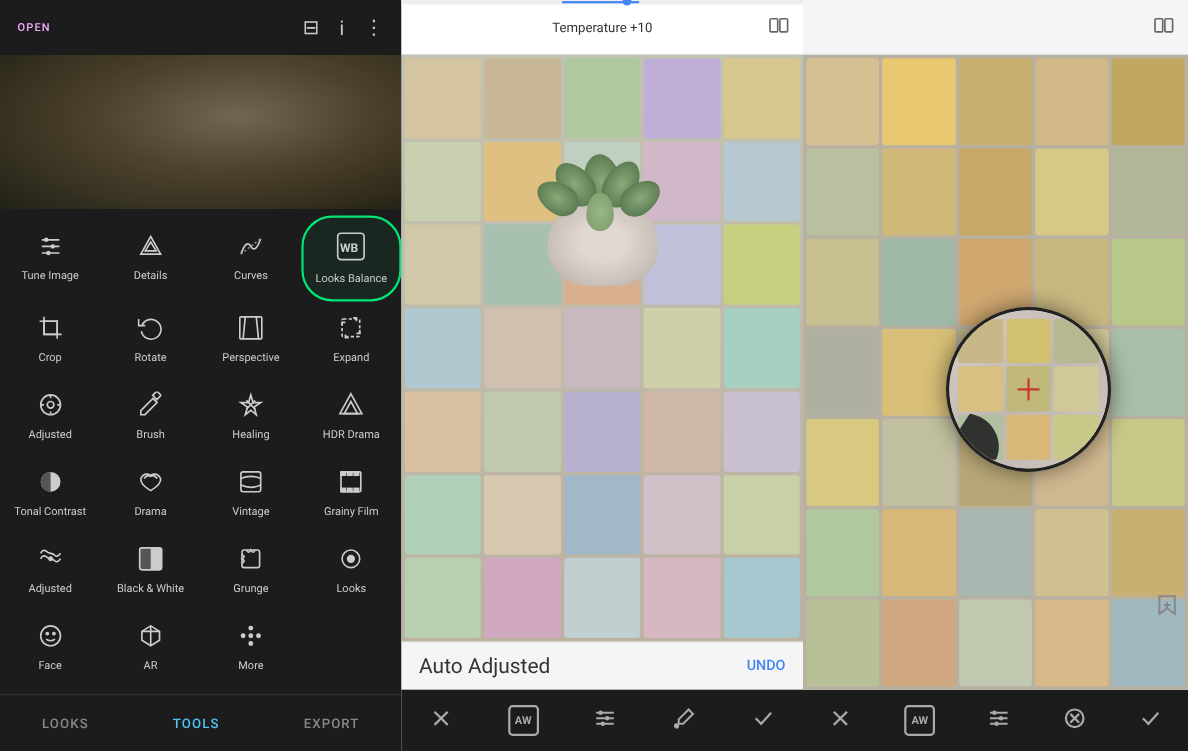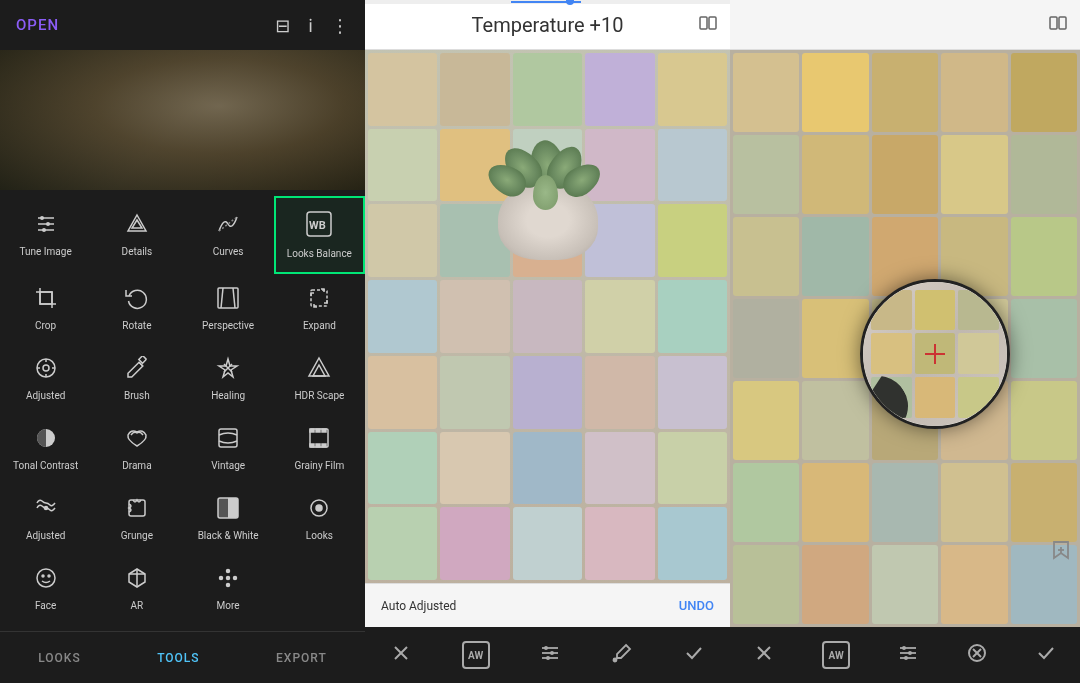--- a/index.html
+++ b/index.html
@@ -24,22 +24,22 @@
 
     .top-bar {
       display: flex;
       align-items: center;
       justify-content: space-between;
       padding: 10px 16px;
       height: 50px;
     }
 
     .open-text {
-      color: #8b5cf6;
-      font-size: 15px;
+      color: #f0abfc;
+      font-size: 10px;
       font-weight: 500;
       letter-spacing: 1px;
     }
 
     .top-icons {
       display: flex;
       gap: 18px;
       align-items: center;
     }
 
@@ -79,20 +79,21 @@
     }
 
     .tool-item {
       display: flex;
       flex-direction: column;
       align-items: center;
       justify-content: center;
       padding: 12px 4px;
       cursor: pointer;
       position: relative;
+      border-radius: 28px;
     }
 
     .tool-item.highlighted {
       border: 2.5px solid #00e676;
       background: rgba(0, 230, 118, 0.05);
     }
 
     .tool-icon {
       color: #ccc;
       font-size: 24px;
@@ -144,21 +145,21 @@
       height: 50px;
       background: #fff;
       display: flex;
       align-items: center;
       justify-content: center;
       position: relative;
       border-bottom: 1px solid #ddd;
     }
 
     .temp-label {
-      font-size: 20px;
+      font-size: 12px;
       color: #333;
     }
 
     .split-icon {
       position: absolute;
       right: 12px;
       color: #666;
       font-size: 16px;
     }
 
@@ -213,21 +214,21 @@
       background: #f5f5f5;
       display: flex;
       align-items: center;
       justify-content: space-between;
       padding: 0 16px;
       border-top: 1px solid #ddd;
     }
 
     .auto-adjusted {
       color: #333;
-      font-size: 12px;
+      font-size: 19px;
     }
 
     .undo-text {
       color: #4285f4;
       font-size: 13px;
       font-weight: 500;
       cursor: pointer;
     }
 
     .editor-bottom-bar {
@@ -444,21 +445,21 @@
         <span class="tool-label">Healing</span>
       </div>
 
       <div class="tool-item">
         <div class="tool-icon">
           <svg width="24" height="24" viewBox="0 0 24 24" fill="none" stroke="#ccc" stroke-width="1.5">
             <polygon points="12,2 22,20 2,20"></polygon>
             <polygon points="12,9 18,20 6,20"></polygon>
           </svg>
         </div>
-        <span class="tool-label">HDR Scape</span>
+        <span class="tool-label">HDR Drama</span>
       </div>
 
 
       <div class="tool-item">
         <div class="tool-icon">
           <svg width="24" height="24" viewBox="0 0 24 24">
             <circle cx="12" cy="12" r="9" fill="#ccc"></circle>
             <path d="M12 3 A9 9 0 0 0 12 21 Z" fill="#555"></path>
           </svg>
         </div>
@@ -507,38 +508,38 @@
             <circle cx="12" cy="12" r="1.5" fill="#ccc"></circle>
             <path d="M3 12 Q5 8 8 10 Q10 12 12 12 Q14 12 16 14 Q18 16 21 12"></path>
             <path d="M3 7 Q5 3 8 5 Q10 7 12 7 Q14 7 16 9 Q18 11 21 7"></path>
           </svg>
         </div>
         <span class="tool-label">Adjusted</span>
       </div>
 
       <div class="tool-item">
         <div class="tool-icon">
-          <svg width="24" height="24" viewBox="0 0 24 24" fill="none" stroke="#ccc" stroke-width="1.5">
-            <rect x="4" y="4" width="16" height="16" rx="2"></rect>
-            <path d="M8 4 Q10 8 12 4 Q14 8 16 4"></path>
-            <path d="M4 8 Q8 10 4 12 Q8 14 4 16"></path>
-          </svg>
-        </div>
-        <span class="tool-label">Grunge</span>
-      </div>
-
-      <div class="tool-item">
-        <div class="tool-icon">
           <svg width="24" height="24" viewBox="0 0 24 24">
             <rect x="2" y="2" width="20" height="20" rx="2" fill="#ccc"></rect>
             <path d="M2 2 H12 V22 H2 Z" fill="#555" clip-path="url(#round)"></path>
             <rect x="2" y="2" width="20" height="20" rx="2" fill="none" stroke="#ccc" stroke-width="1.5"></rect>
           </svg>
         </div>
         <span class="tool-label">Black &amp; White</span>
+      </div>
+
+      <div class="tool-item">
+        <div class="tool-icon">
+          <svg width="24" height="24" viewBox="0 0 24 24" fill="none" stroke="#ccc" stroke-width="1.5">
+            <rect x="4" y="4" width="16" height="16" rx="2"></rect>
+            <path d="M8 4 Q10 8 12 4 Q14 8 16 4"></path>
+            <path d="M4 8 Q8 10 4 12 Q8 14 4 16"></path>
+          </svg>
+        </div>
+        <span class="tool-label">Grunge</span>
       </div>
 
       <div class="tool-item">
         <div class="tool-icon">
           <svg width="24" height="24" viewBox="0 0 24 24" fill="none" stroke="#ccc" stroke-width="1.5">
             <circle cx="12" cy="12" r="8"></circle>
             <circle cx="12" cy="12" r="3" fill="#ccc"></circle>
           </svg>
         </div>
         <span class="tool-label">Looks</span>

